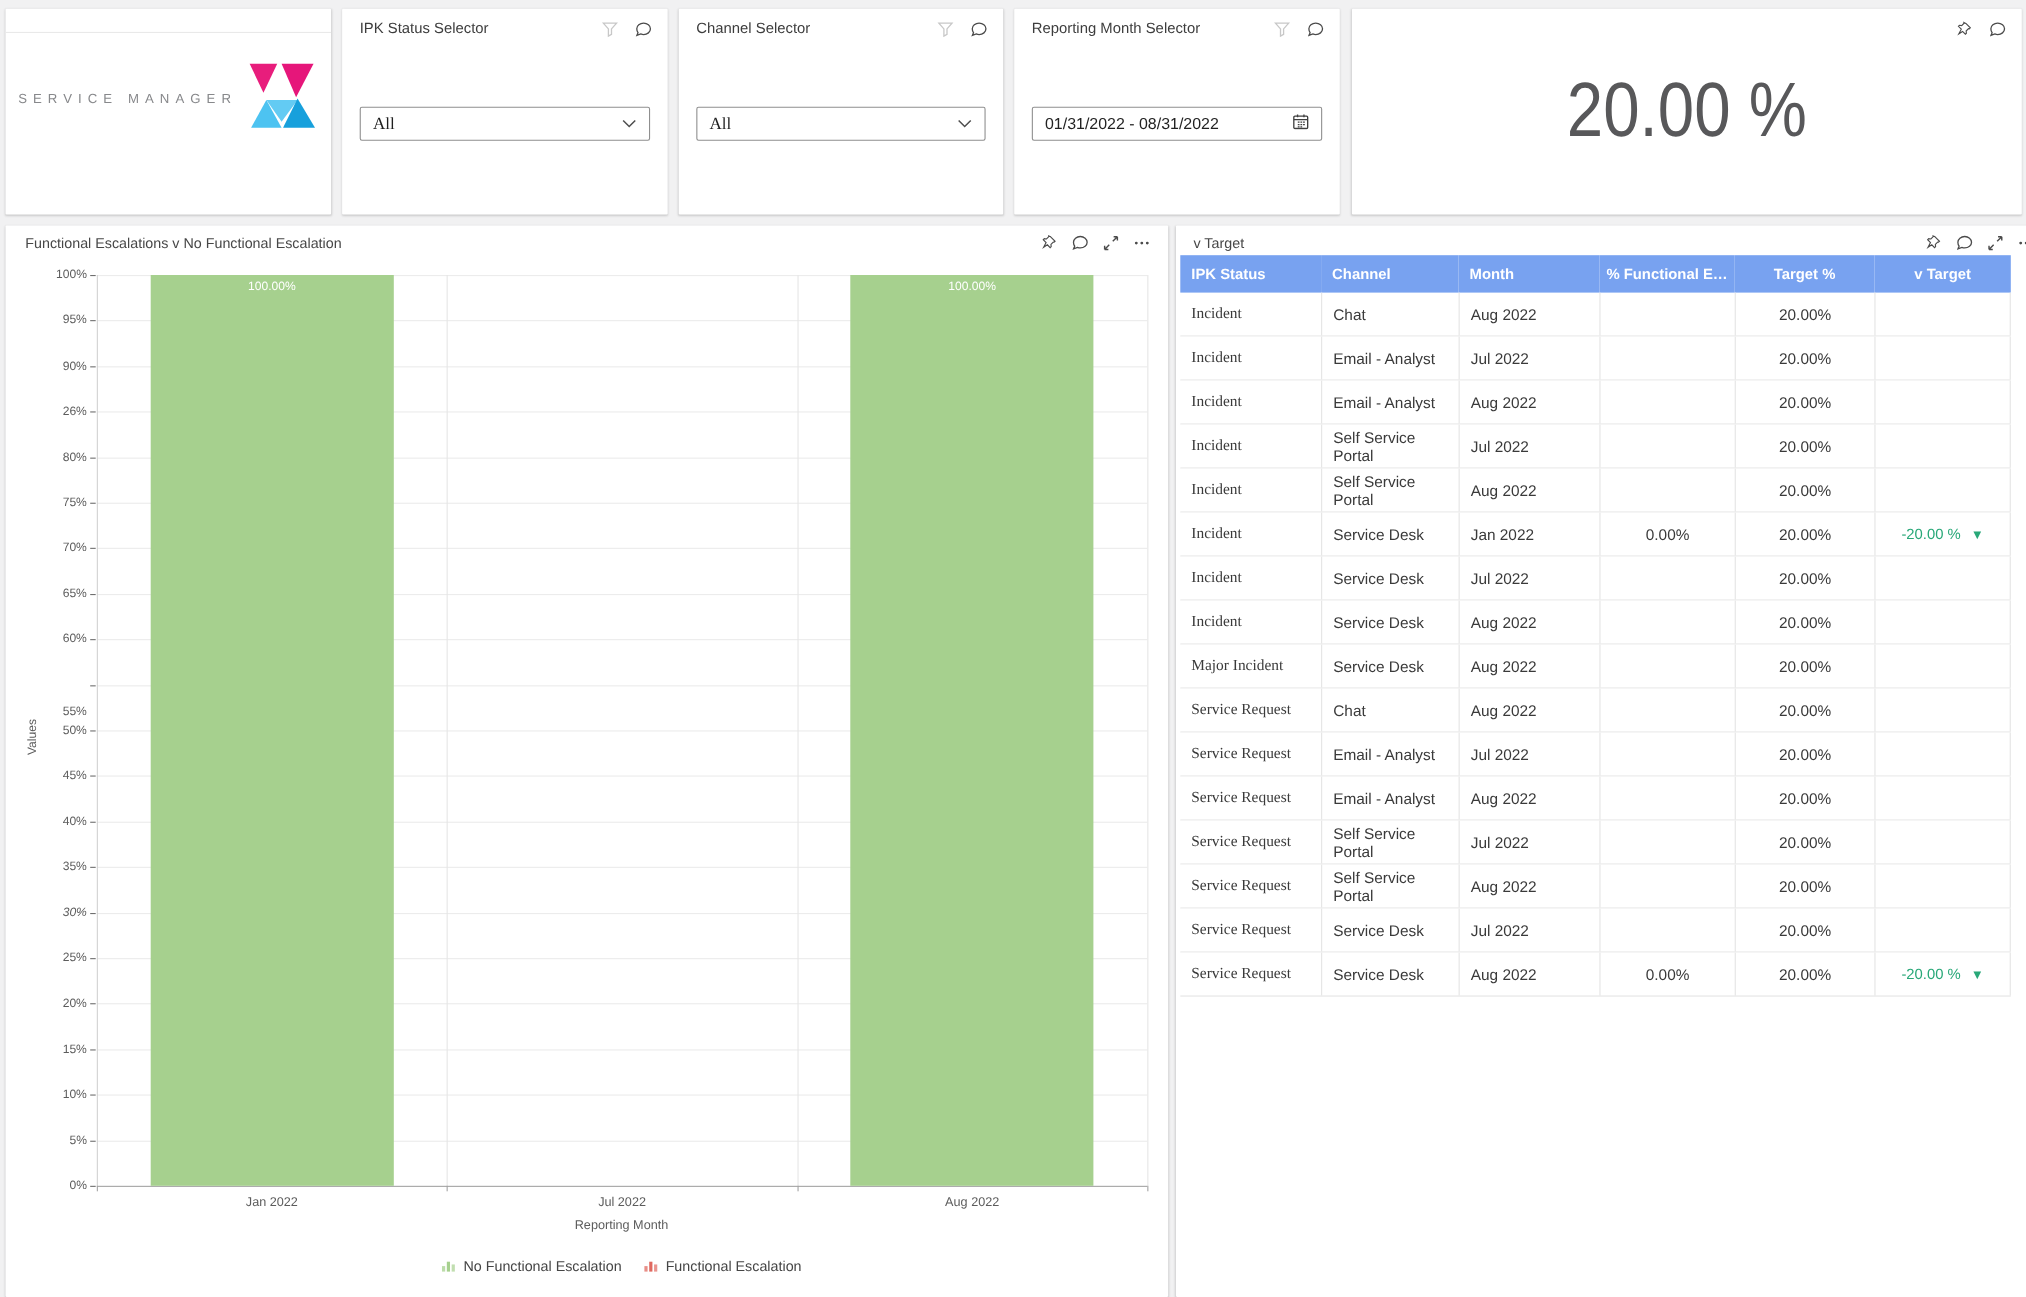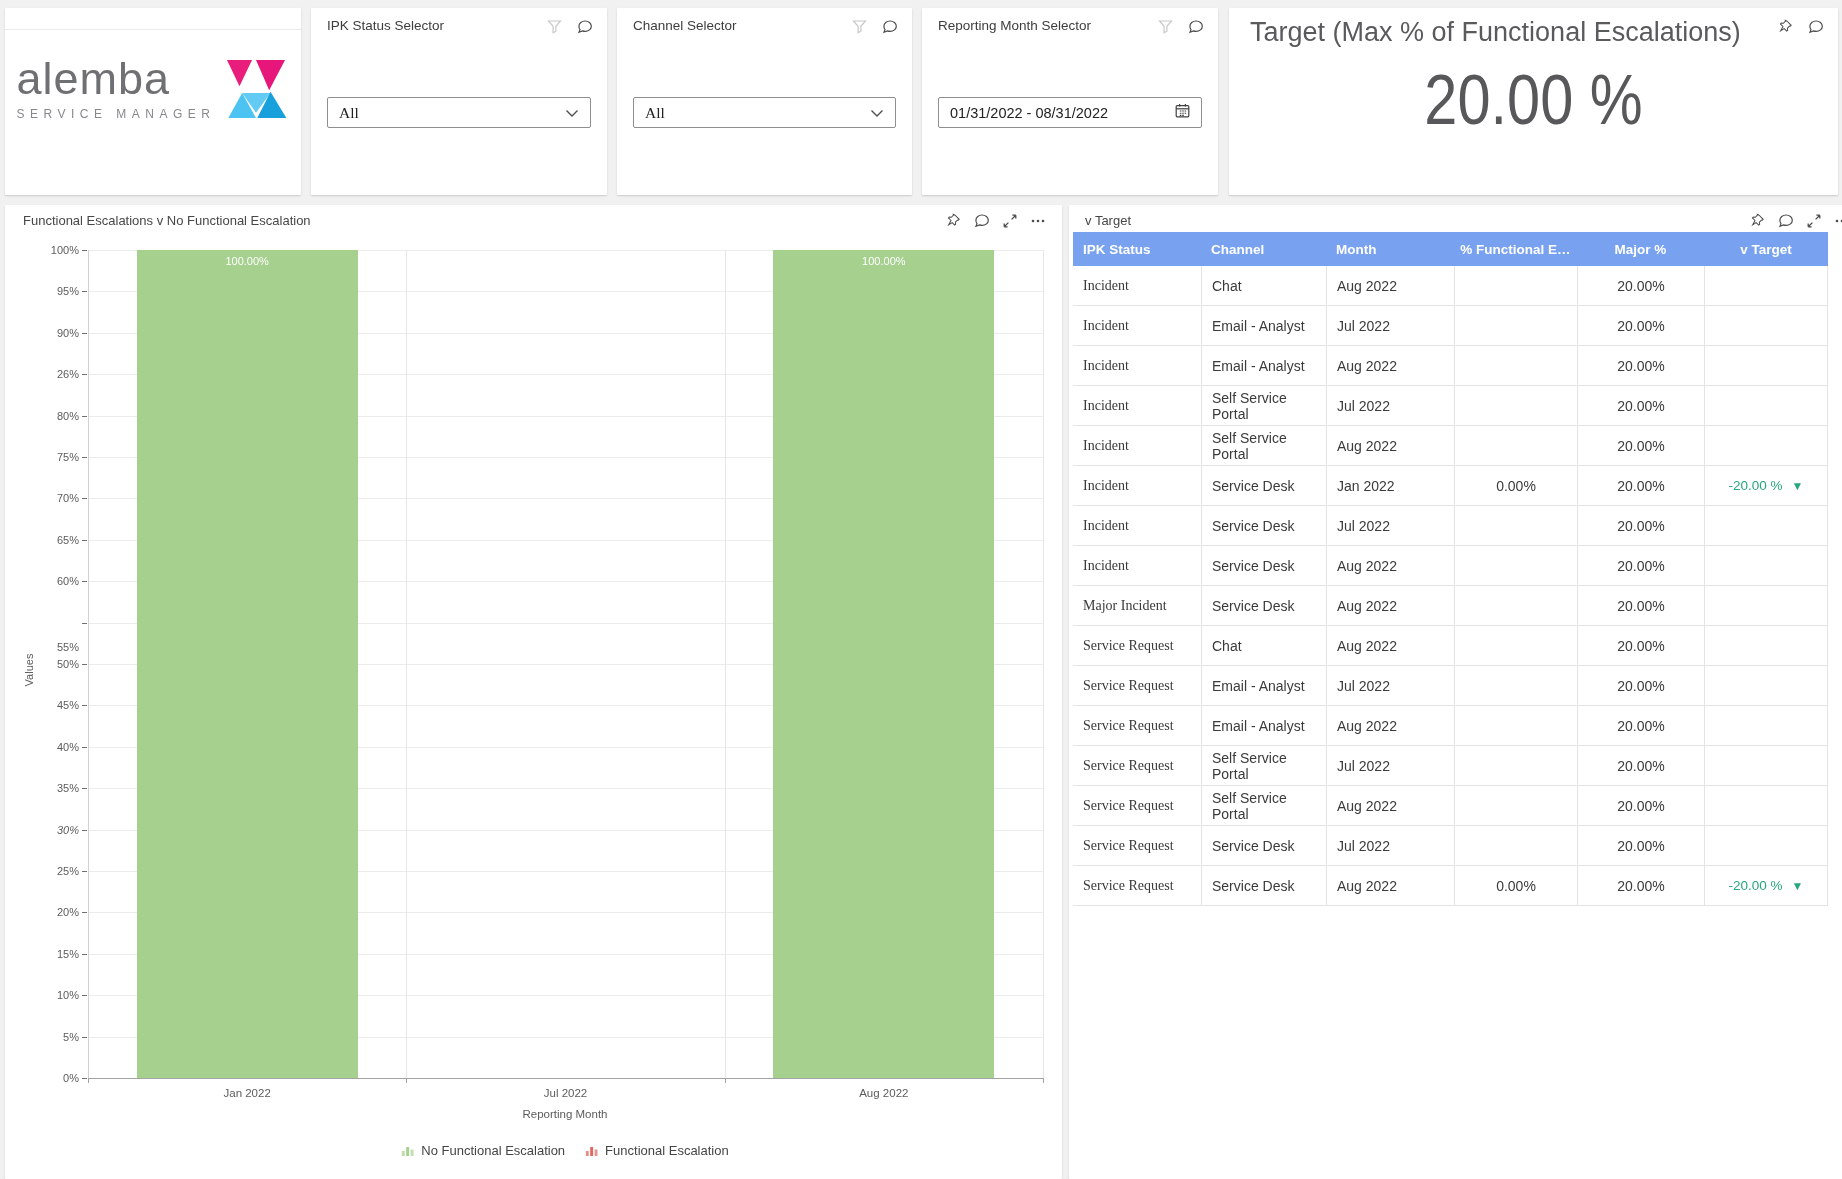--- a/index.html
+++ b/index.html
@@ -105,21 +105,20 @@
         <path d="M4.6 1v2.6M10.4 1v2.6" stroke="#3f3f3f" stroke-width="1.2"></path>
         <path d="M4.8 8h1.6M7.2 8h1.6M9.6 8h1.6M4.8 10.2h1.6M7.2 10.2h1.6M9.6 10.2h1.6M4.8 12.4h1.6M7.2 12.4h1.6" stroke="#3f3f3f" stroke-width="1.1"></path>
       </g>
   </defs>
 </svg>
 
 <div class="card topcard" id="card-logo">
   <div class="strip"></div>
   <div class="logo-wrap">
     <div>
-      <div class="brand-name">alemba</div>
       <div class="brand-sub">SERVICE MANAGER</div>
     </div>
     <svg width="66" height="62" viewBox="0 0 100 92">
       <polygon points="6,2 44,2 25,42" fill="#e81d7c"></polygon>
       <polygon points="50,2 94,2 70,48" fill="#e6167a"></polygon>
       <polygon points="29,52 72,52 50,82" fill="#63cbf3"></polygon>
       <polygon points="8,90 50,90 29,52" fill="#4dc3f1"></polygon>
       <polygon points="52,90 96,90 72,50" fill="#17a0dc"></polygon>
     </svg>
   </div>
@@ -185,21 +184,20 @@
   </div>
   <div class="select-box">
     <span class="date-value">01/31/2022 - 08/31/2022</span>
     <span><svg width="15" height="15" viewBox="0 0 15 15">
           <use href="#i-calendar"></use>
         </svg></span>
   </div>
 </div>
 
 <div class="card topcard" id="card-target">
-  <div class="target-title">Target (Max % of Functional Escalations)</div>
   <div class="card-icons">
     <span class="icon-btn">
         <svg width="16" height="16" viewBox="0 0 16 16">
           <use href="#i-pin"></use>
         </svg>
       </span>
     <span class="icon-btn">
         <svg width="16" height="15" viewBox="0 0 16 15">
           <use href="#i-bubble"></use>
         </svg>
@@ -357,21 +355,21 @@
           <use href="#i-more"></use>
         </svg>
       </span>
   </div>
   <div class="vtable" id="vtable">
     <div class="thead" id="thead">
         <div class="th" style="width: 128px; background: rgb(120, 162, 240);">IPK Status</div>
         <div class="th" style="width: 125px; background: rgb(120, 162, 240);">Channel</div>
         <div class="th" style="width: 128px; background: rgb(120, 162, 240);">Month</div>
         <div class="th c" style="width: 123px; background: rgb(120, 162, 240);">% Functional E…</div>
-        <div class="th c" style="width: 127px; background: rgb(120, 162, 240);">Major %</div>
+        <div class="th c" style="width: 127px; background: rgb(120, 162, 240);">Target %</div>
         <div class="th c" style="width: 124px; background: rgb(120, 162, 240);">v Target</div>
       </div>
     <div id="tbody">
         <div class="tr">
           <div class="td" style="width: 128px;">Incident</div>
           <div class="td" style="width: 125px;">Chat</div>
           <div class="td" style="width: 128px;">Aug 2022</div>
           <div class="td c" style="width: 123px;"></div>
           <div class="td c" style="width: 127px;">20.00%</div>
           <div class="td c" style="width: 124px;"></div>

